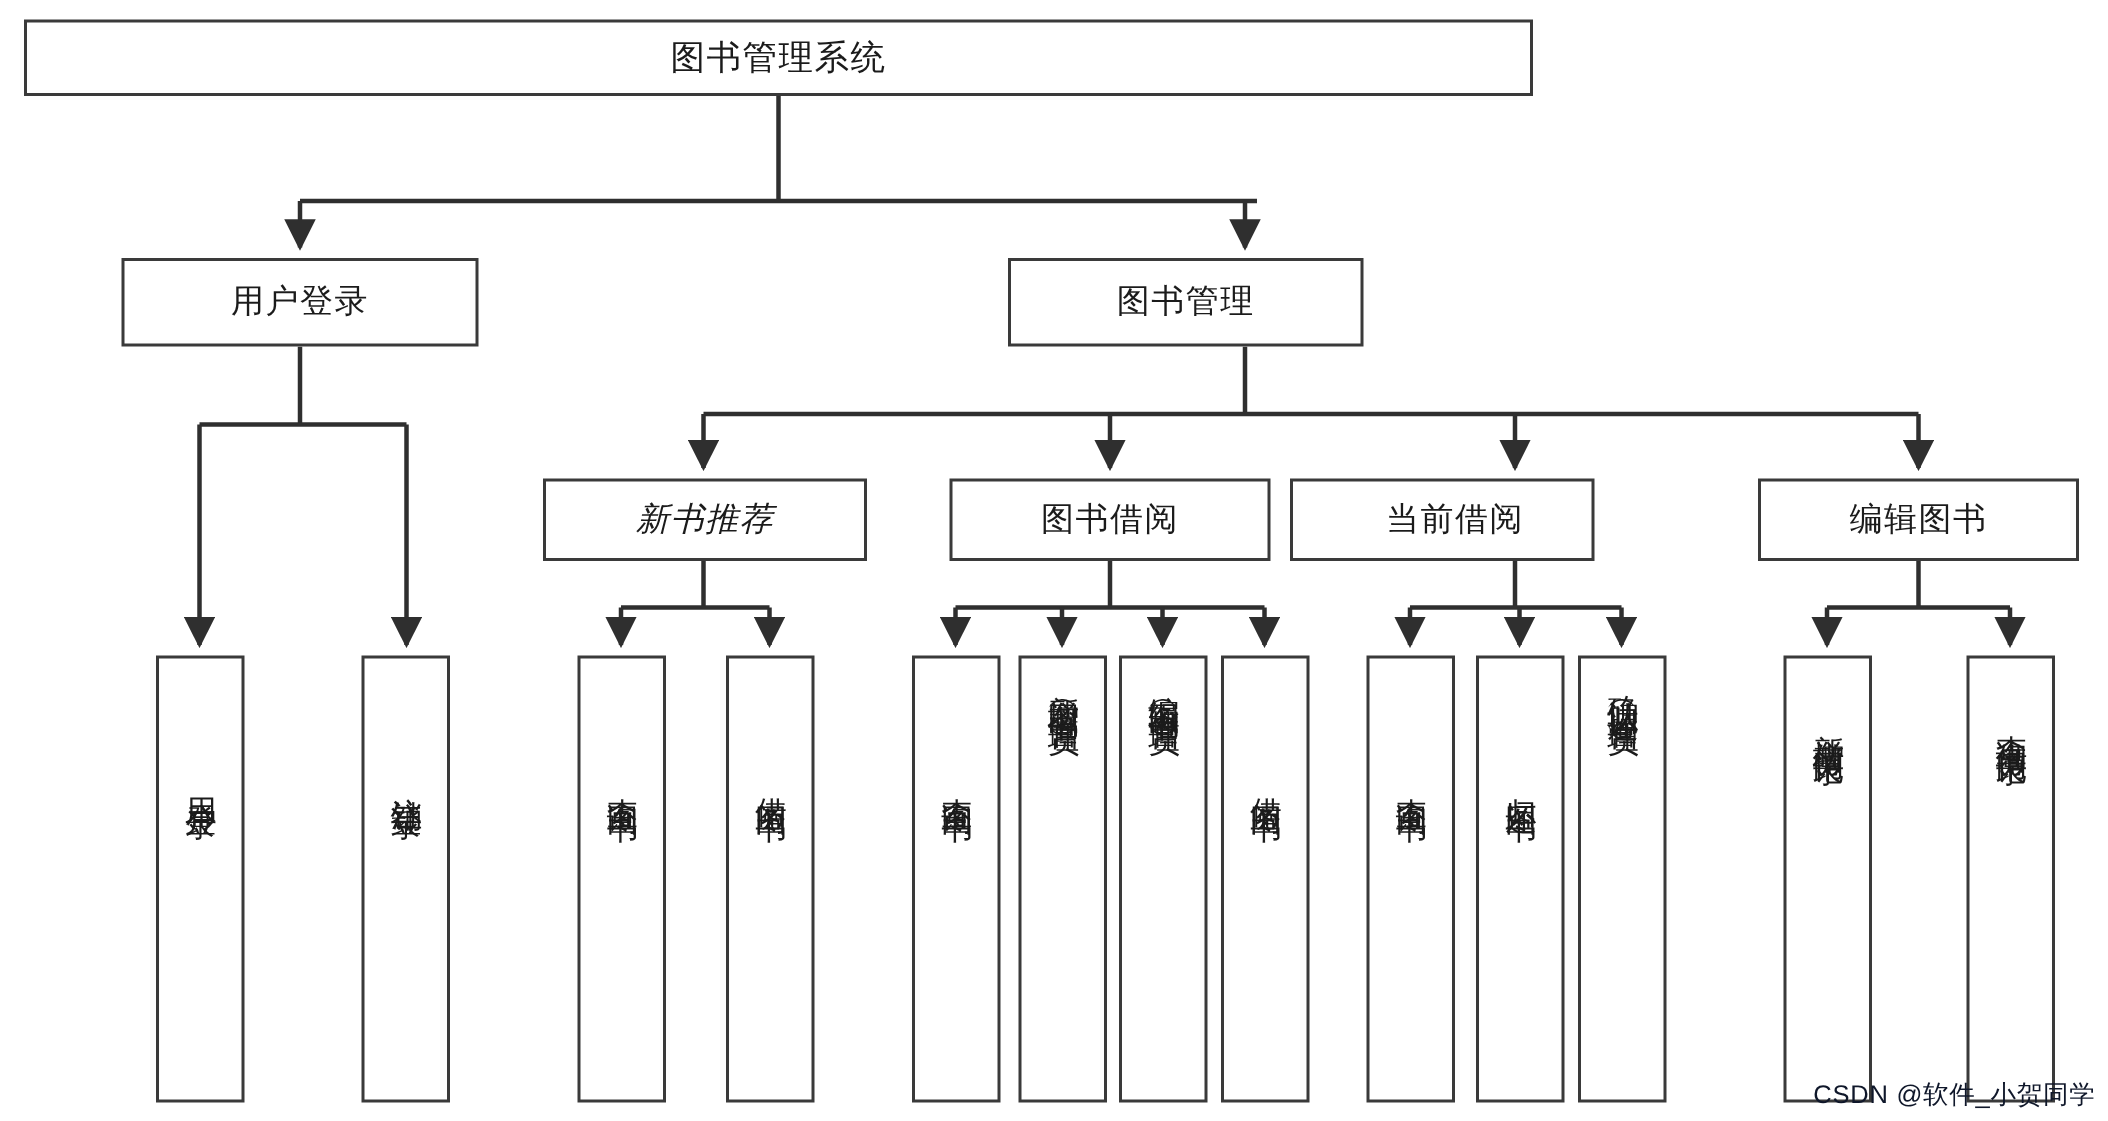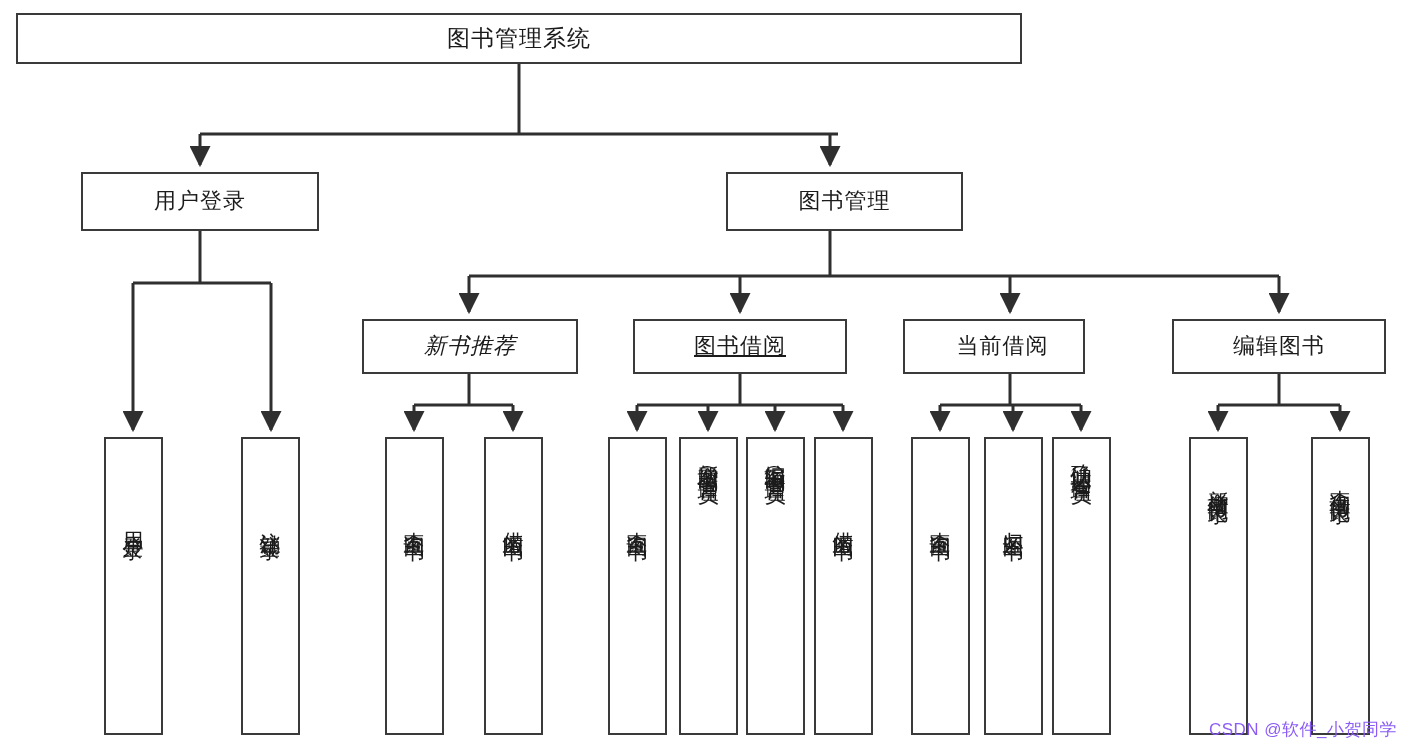--- a/index.html
+++ b/index.html
@@ -55,21 +55,21 @@
     line-height: 1.0;
     letter-spacing: 3px;
     white-space: nowrap;
     color: #1b1b1b;
   }
   .watermark {
     position: absolute;
     right: 8px;
     bottom: 6px;
     font-size: 17px;
-    color: #8b5cf6;
+    color: #0f172a;
     letter-spacing: 0.5px;
     white-space: nowrap;
   }
 </style>
 </head>
 <body>
 
 <div id="canvas">
 
   <svg id="wires" viewBox="0 0 1405 747" xmlns="http://www.w3.org/2000/svg">
@@ -122,31 +122,31 @@
     </g>
   </svg>
 
   <div class="node h root" style="left:16px; top:13px; width:1006px; height:51px;">
     <span>图书管理系统</span>
   </div>
 
   <div class="node h" style="left:81px; top:172px; width:238px; height:59px;">
     <span>用户登录</span>
   </div>
-  <div class="node h" style="left:726px; top:172px; width:237px; height:59px;">
+  <div class="node h" style="left:672px; top:172px; width:237px; height:59px;">
     <span>图书管理</span>
   </div>
 
   <div class="node h" style="left:362px; top:319px; width:216px; height:55px;font-style:italic;">
     <span>新书推荐</span>
   </div>
-  <div class="node h" style="left:633px; top:319px; width:214px; height:55px;text-decoration:underline;">
+  <div class="node h" style="left:633px; top:319px; width:214px; height:55px;">
     <span>图书借阅</span>
   </div>
-  <div class="node h" style="left:903px; top:319px; width:182px; height:55px;padding-left:17px;">
+  <div class="node h" style="left:860px; top:319px; width:203px; height:55px;padding-left:17px;">
     <span>当前借阅</span>
   </div>
   <div class="node h" style="left:1172px; top:319px; width:214px; height:55px;">
     <span>编辑图书</span>
   </div>
 
   <div class="node v" style="left:104px; top:437px; width:59px; height:298px; padding-top:76px;">
     <span class="vtext">用户登录</span>
   </div>
   <div class="node v" style="left:241px; top:437px; width:59px; height:298px; padding-top:76px;">

